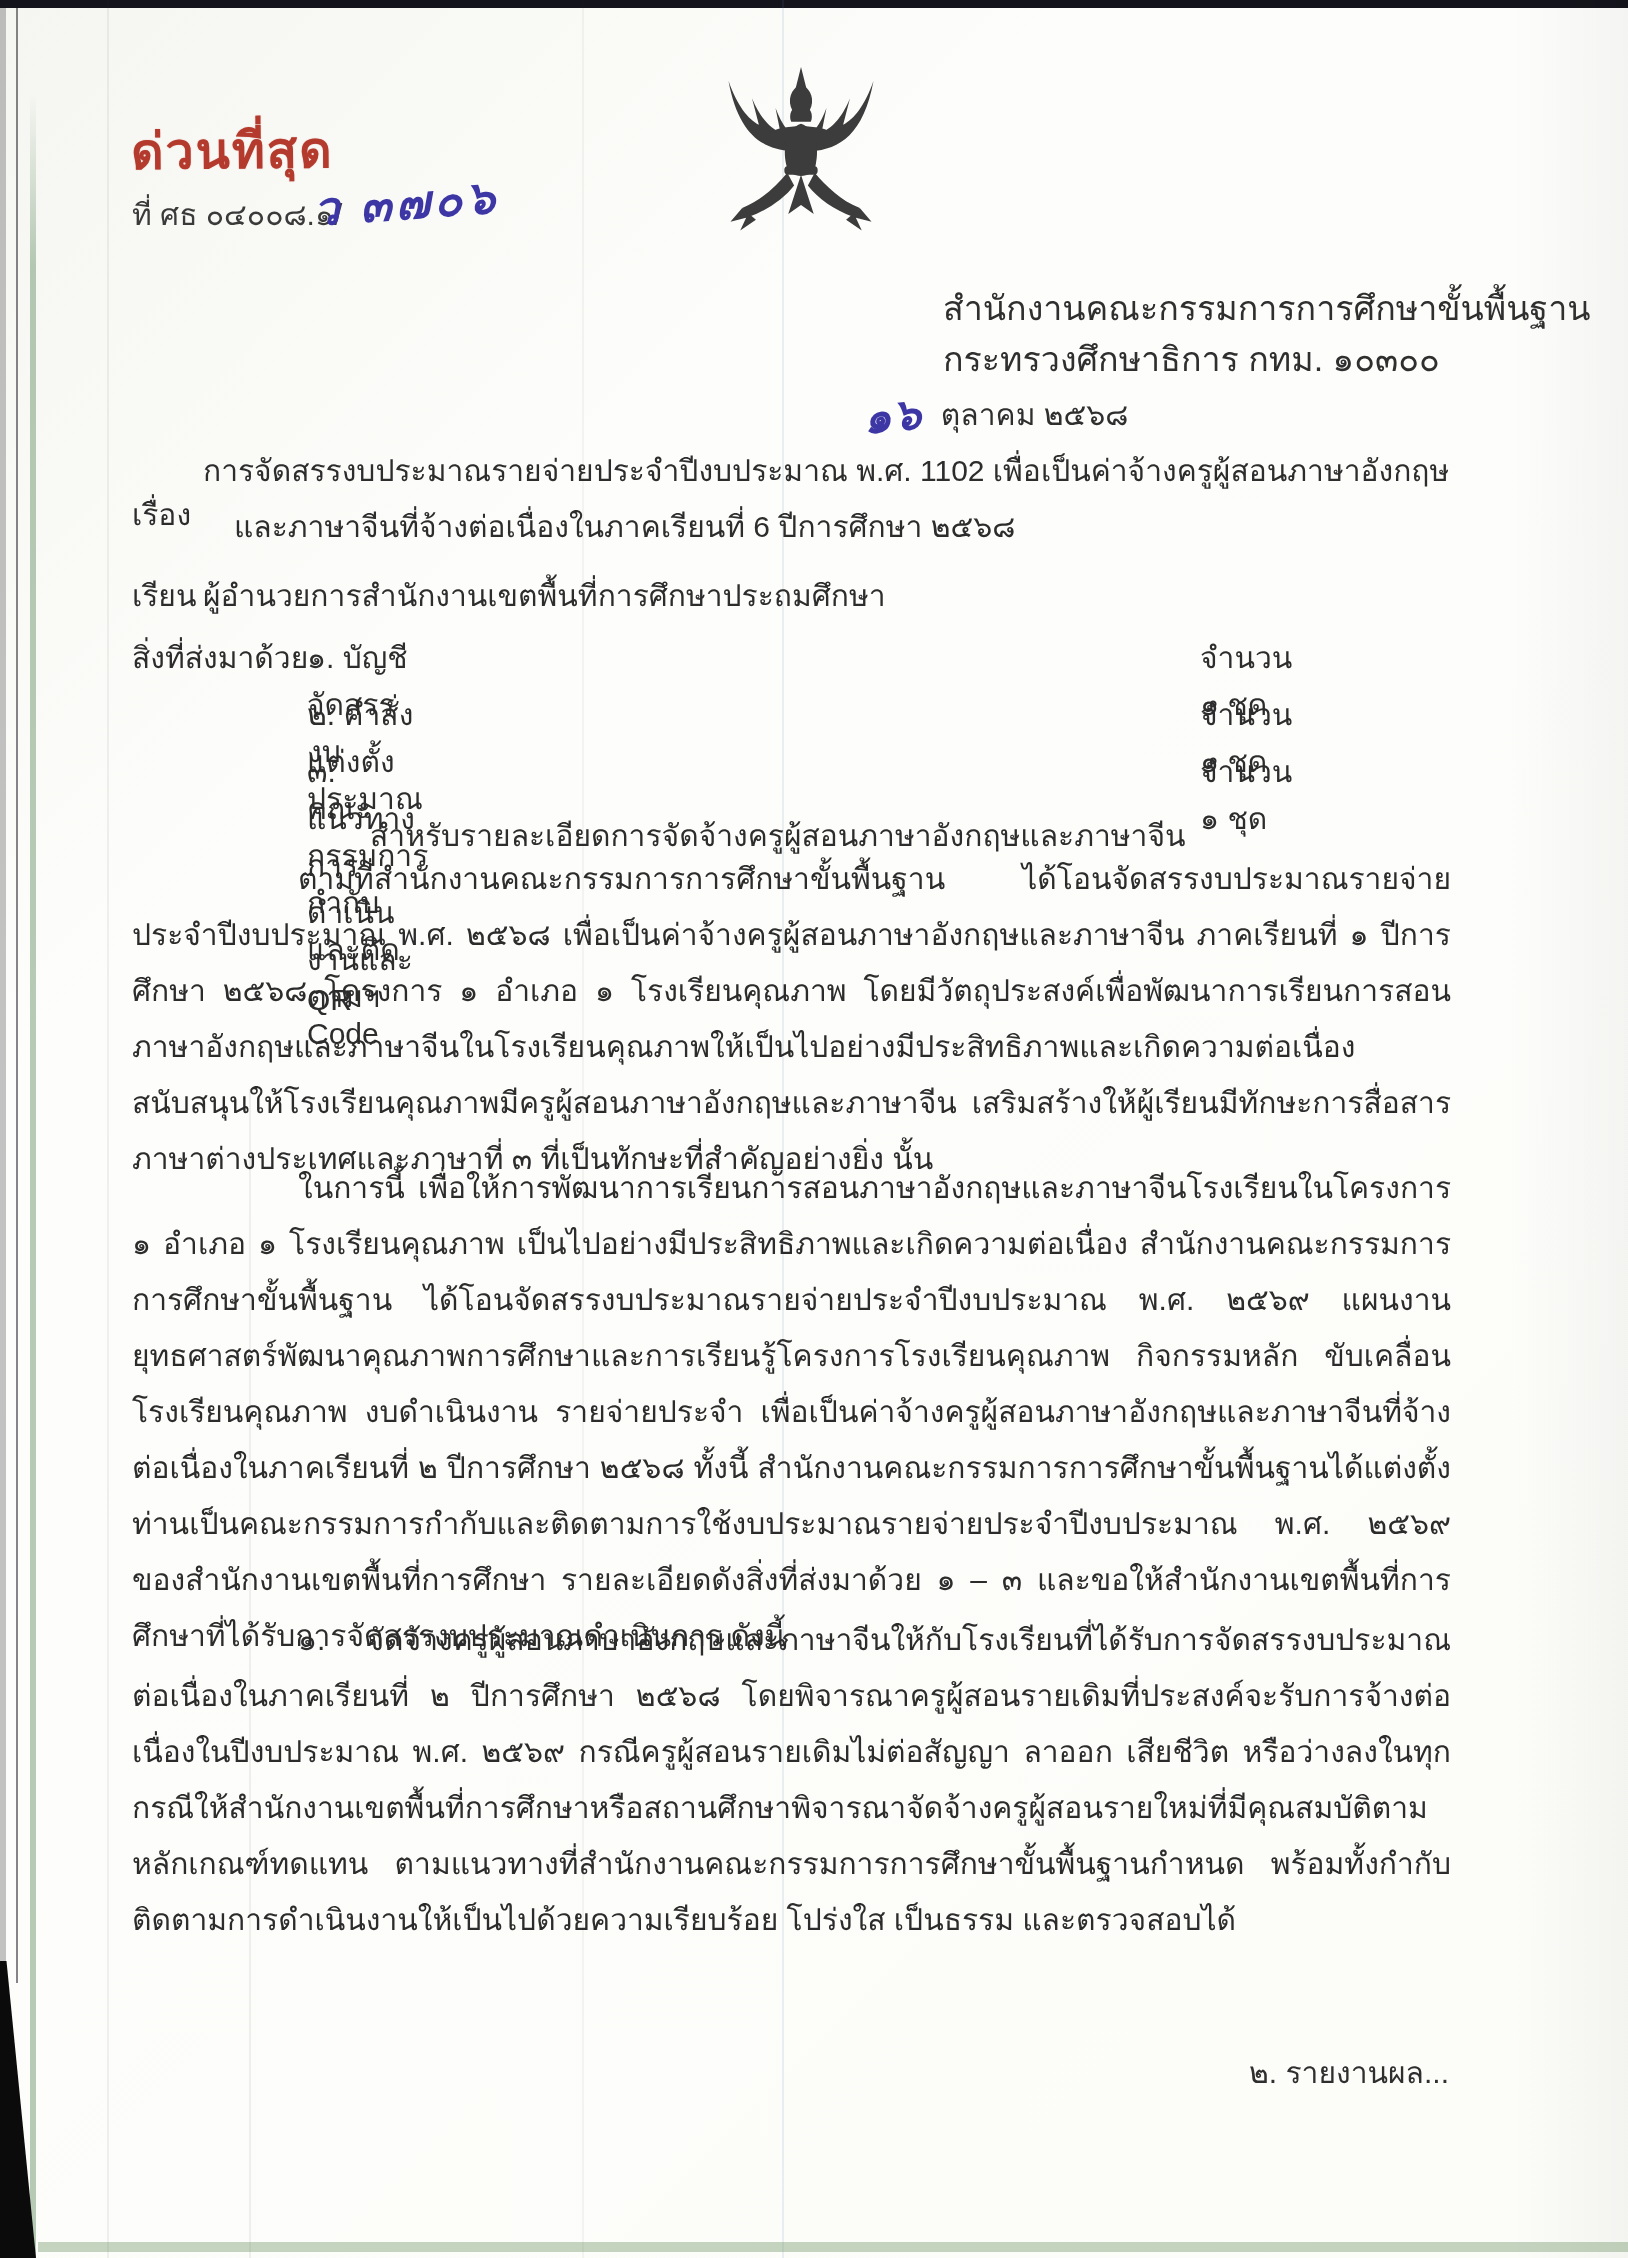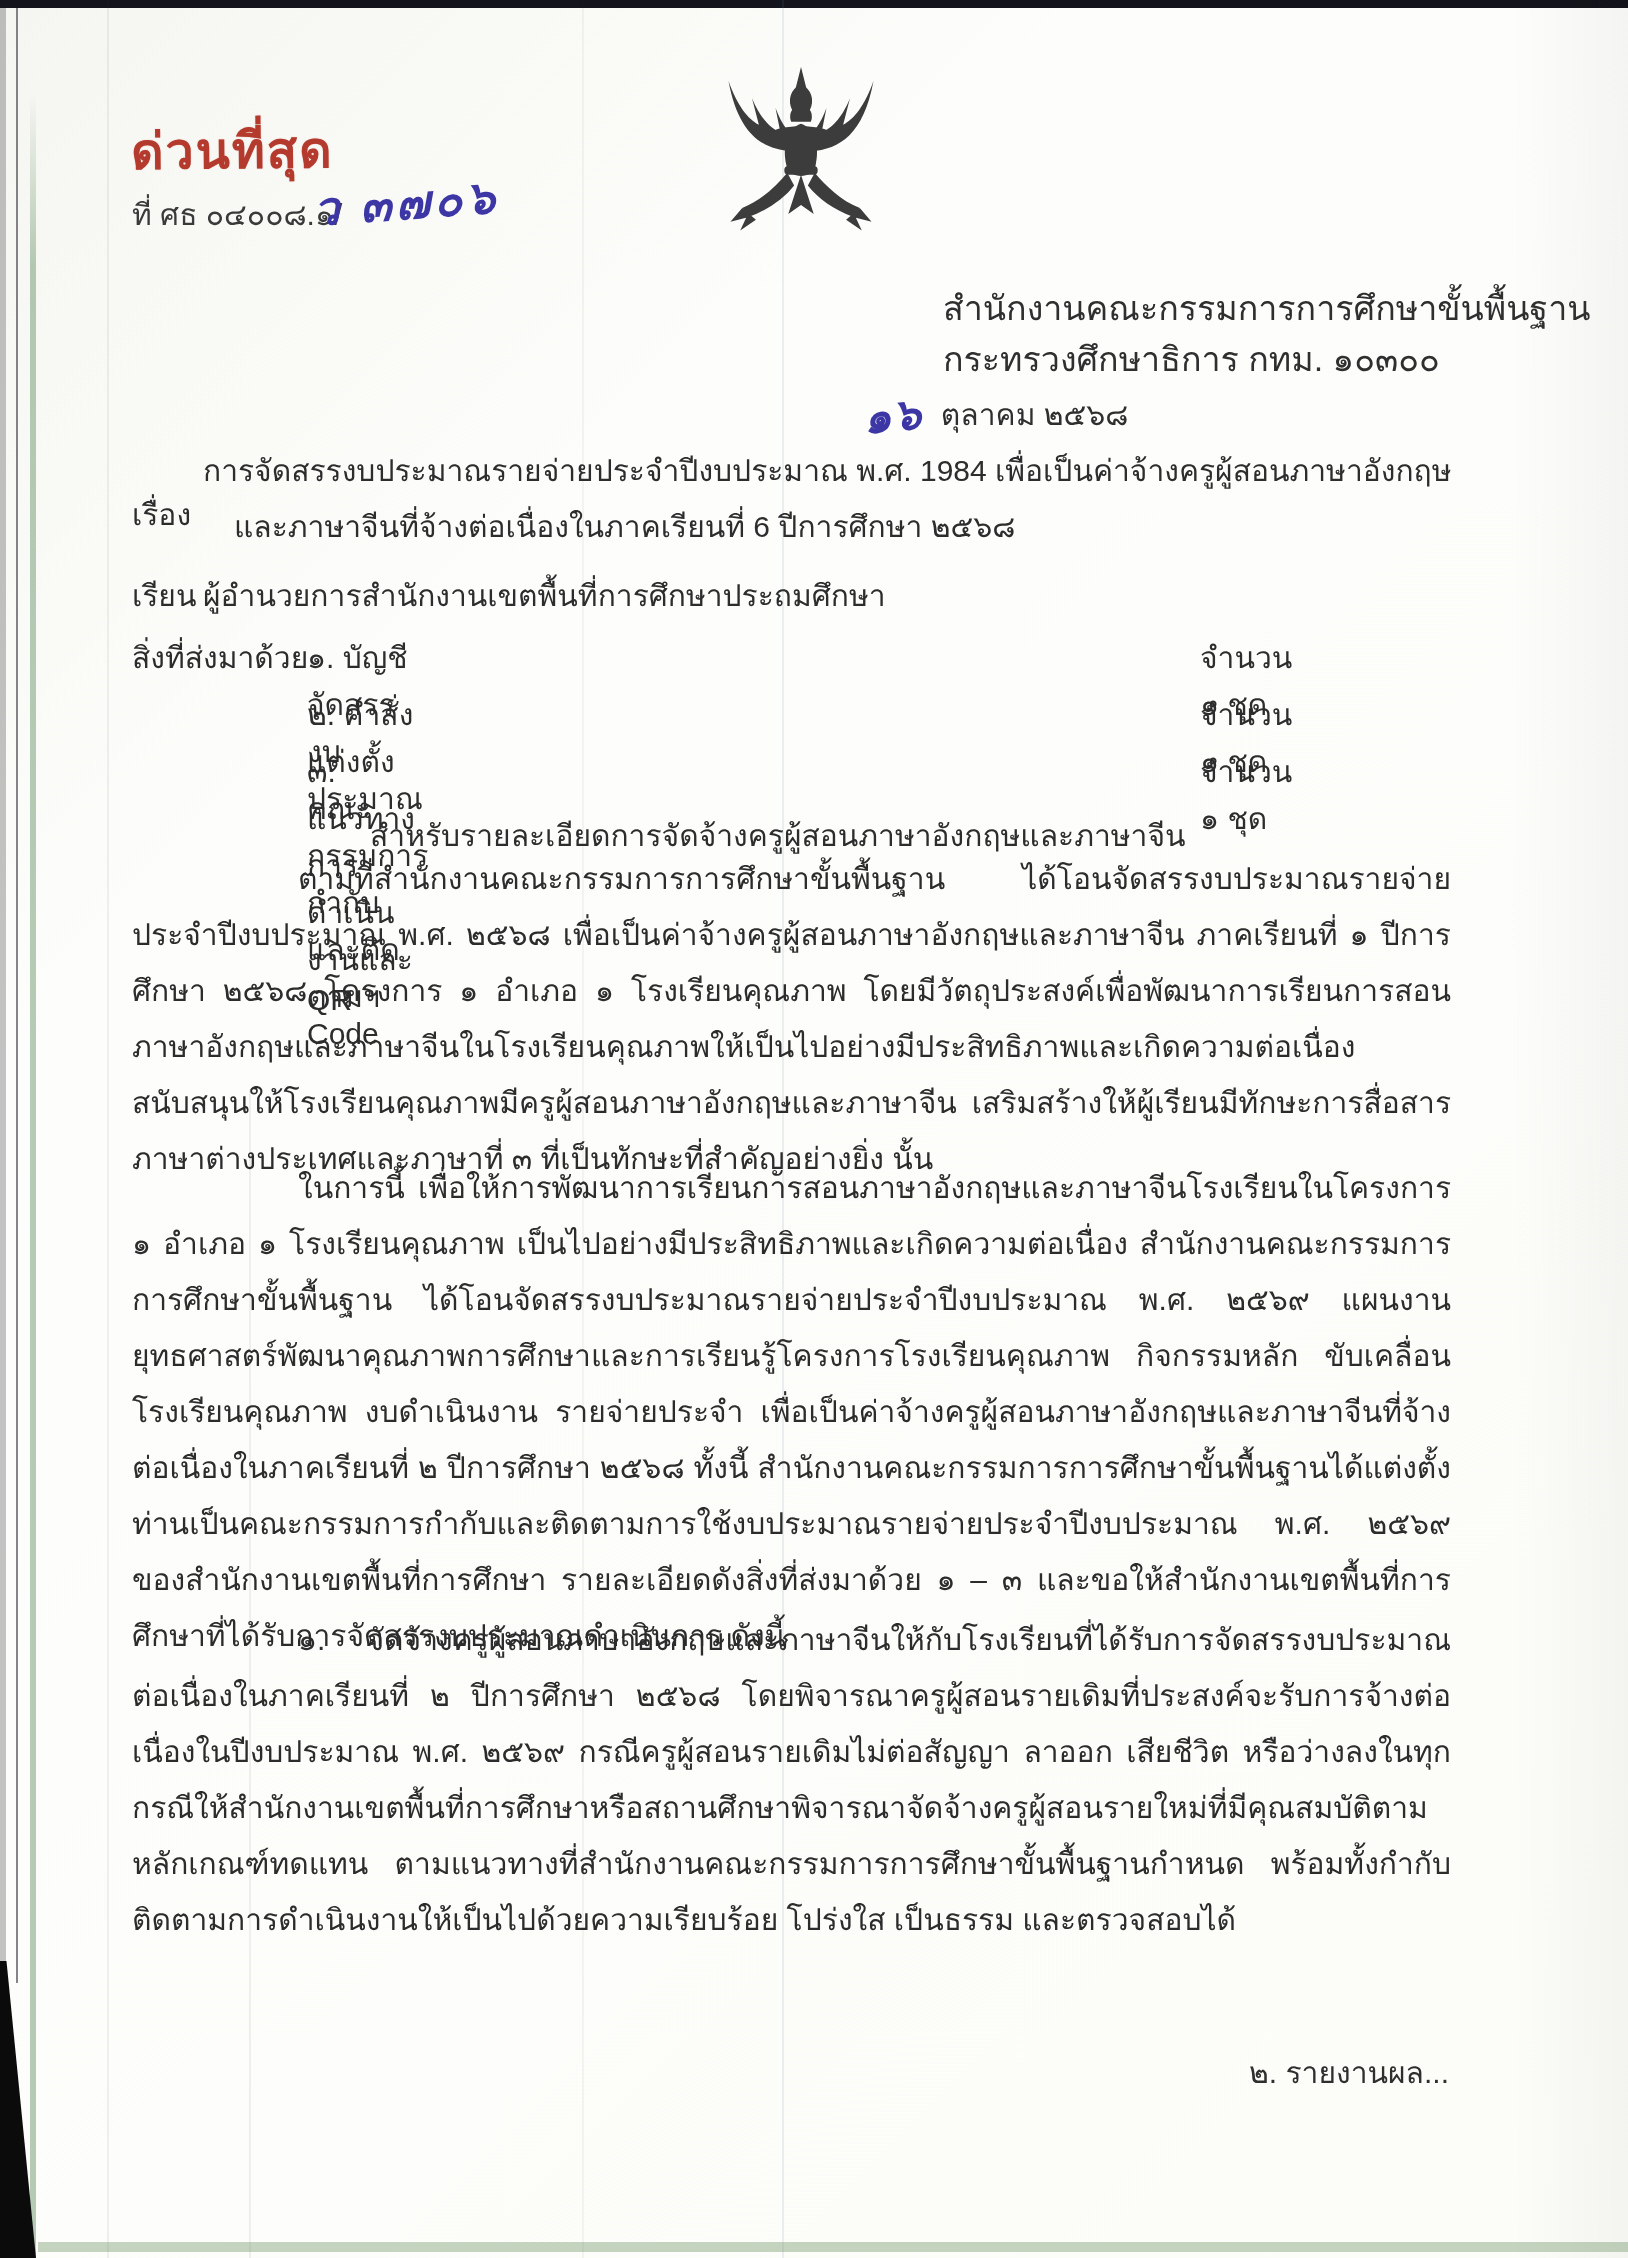--- a/index.html
+++ b/index.html
@@ -120,21 +120,21 @@
   <div class="agency">
     <div>สำนักงานคณะกรรมการการศึกษาขั้นพื้นฐาน</div>
     <div>กระทรวงศึกษาธิการ กทม. ๑๐๓๐๐</div>
   </div>
 
   <div class="date-line">
     <span class="date-hand">๑๖</span><span>ตุลาคม ๒๕๖๘</span>
   </div>
 
   <div class="field-label" style="left:132px;top:447px;margin-top:44px;">เรื่อง</div>
-  <div class="subject-l1">การจัดสรรงบประมาณรายจ่ายประจำปีงบประมาณ พ.ศ. 1984 เพื่อเป็นค่าจ้างครูผู้สอนภาษาอังกฤษ</div>
+  <div class="subject-l1">การจัดสรรงบประมาณรายจ่ายประจำปีงบประมาณ พ.ศ. 1102 เพื่อเป็นค่าจ้างครูผู้สอนภาษาอังกฤษ</div>
   <div class="subject-l2">และภาษาจีนที่จ้างต่อเนื่องในภาคเรียนที่ 6 ปีการศึกษา ๒๕๖๘</div>
 
   <div class="field-label" style="left:132px;top:572px;">เรียน</div>
   <div class="to-line">ผู้อำนวยการสำนักงานเขตพื้นที่การศึกษาประถมศึกษา</div>
 
   <div class="field-label att-label">สิ่งที่ส่งมาด้วย</div>
 
   <div class="att-row" style="top:634px;">
     <span class="att-text">๑. บัญชีจัดสรรงบประมาณ</span>
     <span class="att-qty">จำนวน ๑ ชุด</span>

